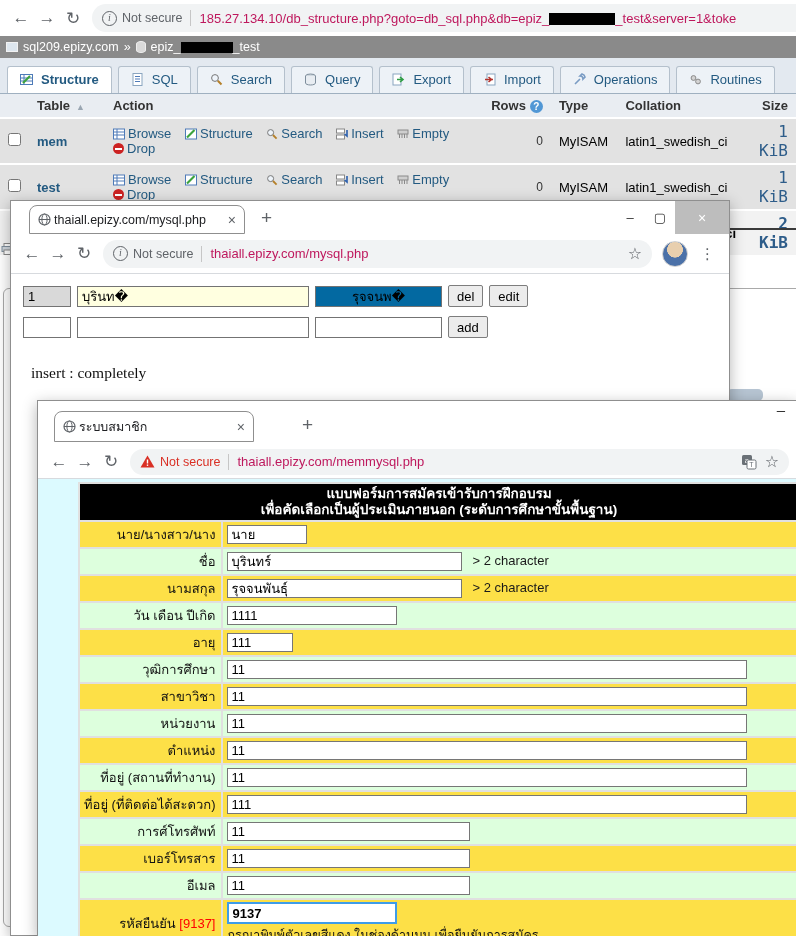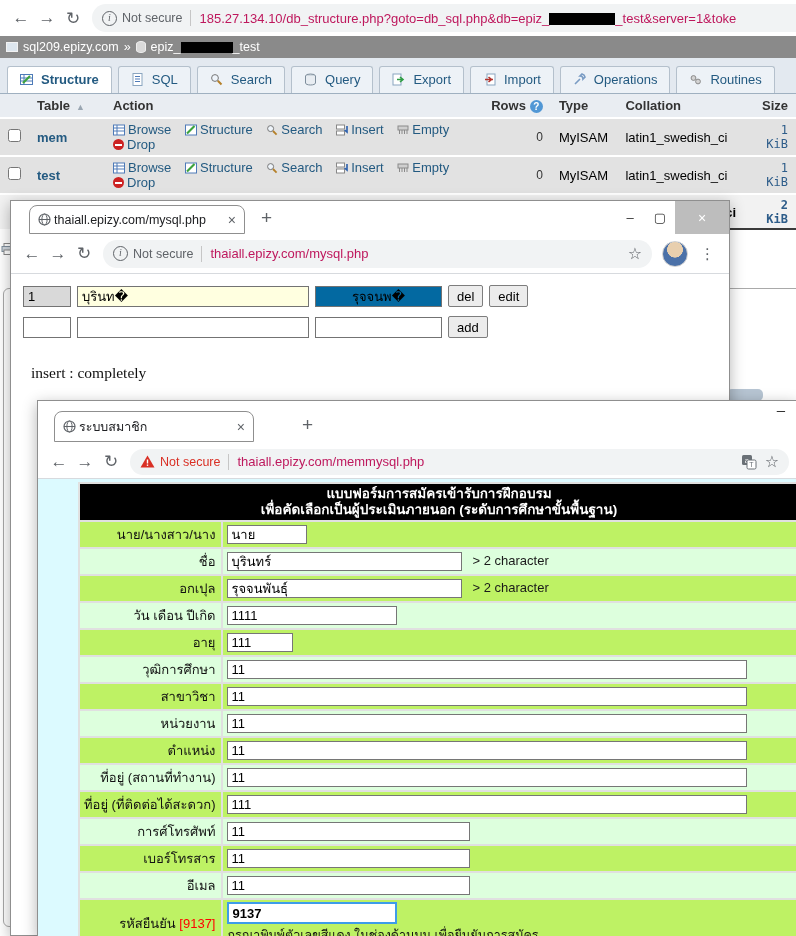--- a/index.html
+++ b/index.html
@@ -42,21 +42,21 @@
             margin:4px 3px 0 3px; border-radius:3px 3px 0 0; cursor:pointer; }
   .pmatab.active { background:#fff; font-weight:bold; }
   table.pma { width:796px; border-collapse:collapse; font-size:13px; }
   table.pma th { background:#e9edf2; color:#333; text-align:left; padding:4px 8px;
                  font-size:13px; border-bottom:2px solid #fff; height:24px; }
   table.pma td { background:#e2e2e2; padding:3px 8px; border-bottom:2px solid #fff; height:25px; }
   table.pma tr.sum td { background:#f2f2f2; font-weight:bold; }
   .tname { color:#235a81; font-weight:bold; }
   .alink { color:#235a81; text-decoration:none; margin-right:10px; white-space:nowrap; cursor:pointer; }
   .rows-col { text-align:right; color:#333; font-size:12px; }
-  .size-col { color:#2e5d8a; font-size:12px; font-family:"DejaVu Sans Mono",monospace; text-align:right; }
+  .size-col { color:#2e5d8a; font-size:16px; font-family:"DejaVu Sans Mono",monospace; text-align:right; }
   .help-q { display:inline-block; width:13px; height:13px; border-radius:50%; background:#5197d5;
             color:#fff; font-size:10px; line-height:13px; text-align:center; margin-left:4px; }
   .sort-arr { color:#9aa6b2; font-size:9px; margin-left:6px; }
   .drop-ic { display:inline-block; width:11px; height:11px; border-radius:50%; background:#cc2222;
              position:relative; vertical-align:-1px; margin-right:3px; }
   .drop-ic::after { content:""; position:absolute; left:2px; top:4.5px; width:7px; height:2px; background:#fff; }
 
   
   .hr-line { position:absolute; left:730px; top:228px; width:66px; height:2px; background:#3a3a3a; }
   .fieldset-ghost { position:absolute; left:3px; top:288px; width:860px; height:639px;
@@ -101,21 +101,21 @@
 
   
   .w3-body { height:457px; background:#dcfaff; overflow:hidden; padding-top:3px; }
   .minbtn { position:absolute; right:12px; top:0; color:#333; font-size:15px; }
   table.form { margin-left:40px; border-spacing:2px; background:#e0e0e0; width:722px;
                font-size:13px; }
   table.form td { padding:2px 4px; }
   .fhead { background:#000; color:#fff; text-align:center; font-weight:bold;
            font-size:13.5px; line-height:16px; padding:3px 0 4px; }
   .flabel { width:140px; text-align:right; color:#111; padding-right:6px !important; white-space:nowrap; }
-  .row-y td { background:#bef264; }
+  .row-y td { background:#fde047; }
   .row-g td { background:#ddffdd; }
   table.form input { height:19px; border:1px solid #767676; background:#fff; font-size:13px;
                      padding:1px 3px; font-family:inherit; vertical-align:middle; }
   .note { margin-left:10px; color:#1a1a1a; }
   .cap-code { color:#f00; }
   .cap-input { border:2px solid #3e9ce9 !important; height:22px !important; }
   .cap-hint { font-size:12.5px; color:#111; margin-top:1px; }
 </style>
 </head>
 <body>
@@ -411,21 +411,21 @@
             </tr>
         <tr class="row-y">
           <td class="flabel">นาย/นางสาว/นาง</td>
           <td><input style="width: 80px; font-family: Liberation Serif, serif;" value="นาย"></td>
             </tr>
         <tr class="row-g">
           <td class="flabel">ชื่อ</td>
           <td><input style="width: 235px;" value="บุรินทร์"><span class="note">&gt; 2 character</span></td>
             </tr>
         <tr class="row-y">
-          <td class="flabel">อกเปุล</td>
+          <td class="flabel">นามสกุล</td>
           <td><input style="width: 235px;" value="รุจจนพันธุ์"><span class="note">&gt; 2 character</span></td>
             </tr>
         <tr class="row-g">
           <td class="flabel">วัน เดือน ปีเกิด</td>
           <td><input style="width: 170px;" value="1111"></td>
             </tr>
         <tr class="row-y">
           <td class="flabel">อายุ</td>
           <td><input style="width: 66px;" value="111"></td>
             </tr>

